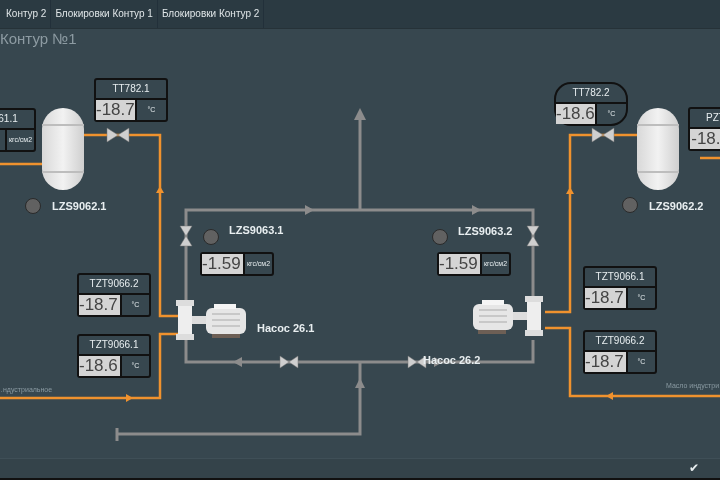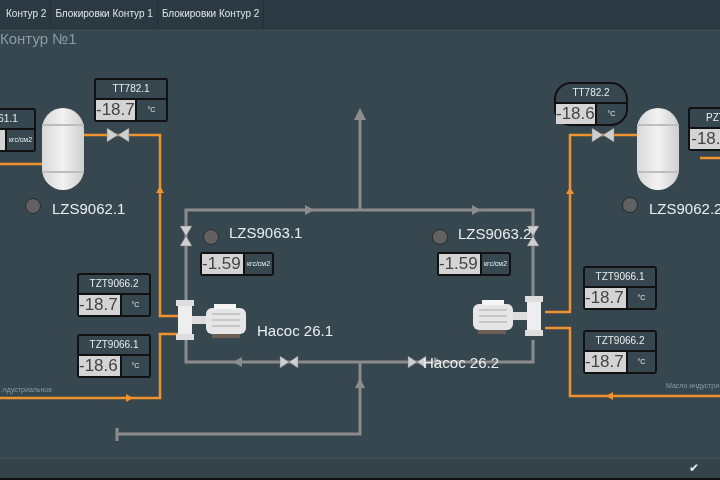--- a/index.html
+++ b/index.html
@@ -4,24 +4,24 @@
 <style>
   html,body{margin:0;padding:0;}
   body{width:720px;height:480px;overflow:hidden;background:#37474f;font-family:"Liberation Sans",sans-serif;position:relative;}
   .tabs{position:absolute;left:0;top:0;width:720px;height:28px;background:#2b3a42;border-bottom:1px solid #263238;display:flex;}
   .tab{height:28px;line-height:28px;font-size:10px;color:#e0e6e8;padding:0 4px;border-right:1px solid #22303a;cursor:pointer;white-space:nowrap;}
   .tab.first{padding-left:6px;}
   .title{position:absolute;left:0;top:30px;width:720px;text-align:left;font-size:15px;color:#8d9ba2;}
   svg.scheme{position:absolute;left:0;top:0;}
   .box{position:absolute;border:2px solid #111;border-radius:3px;background:#37474f;}
   .box .bt{height:18px;line-height:18px;text-align:center;font-size:10px;color:#e8eef0;border-bottom:2px solid #111;}
-  .box .row{display:flex;height:20px;}
+  .box .row{display:flex;height:20px;align-items:center;}
   .box .val{background:#d4d4d4;color:#444;font-size:17px;line-height:20px;text-align:right;padding-right:3px;overflow:hidden;white-space:nowrap;}
   .box .unit{flex:1;text-align:center;font-size:7px;color:#e8eef0;line-height:20px;border-left:2px solid #111;white-space:nowrap;overflow:hidden;}
-  .lbl{position:absolute;font-size:15px;color:#e8eef0;white-space:nowrap;}
+  .lbl{position:absolute;font-size:11px;color:#e8eef0;white-space:nowrap;font-weight:bold;}
   .lamp{position:absolute;width:14px;height:14px;border-radius:50%;background:#616161;border:1px solid #2a2a2a;}
   .caption{position:absolute;font-size:7px;color:#8a9aa2;white-space:nowrap;}
   .footer{position:absolute;left:0;top:458px;width:720px;height:20px;background:#34434a;border-top:1px solid #3f4f57;}
   .ok{position:absolute;right:16px;top:459px;width:20px;height:18px;color:#e8eef0;font-size:12px;text-align:center;line-height:18px;cursor:pointer;}
   .bottomline{position:absolute;left:0;top:478px;width:720px;height:2px;background:#111;}
 </style>
 </head>
 <body>
 
 <div class="tabs">

